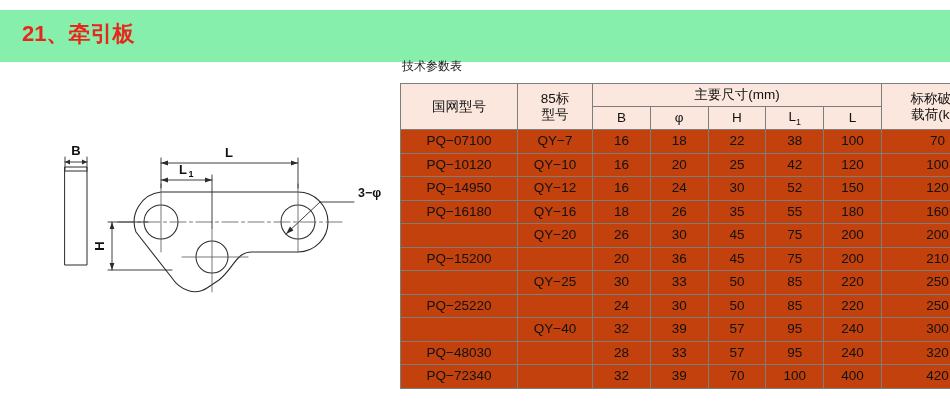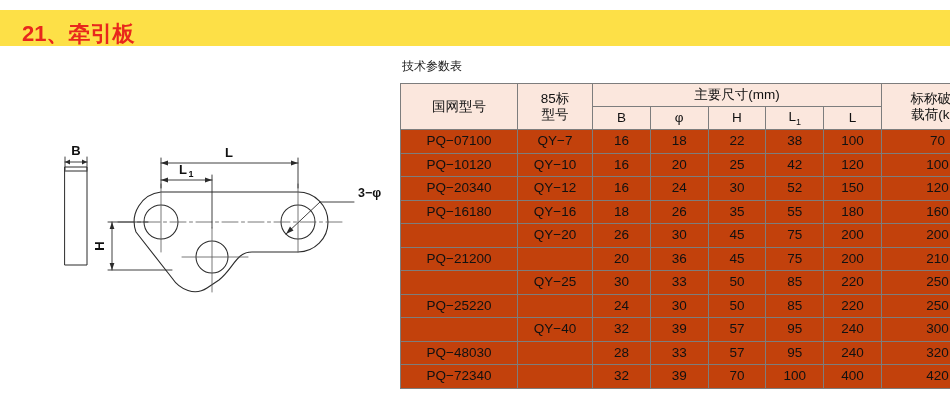--- a/index.html
+++ b/index.html
@@ -14,22 +14,22 @@
     font-family: "Liberation Sans", "DejaVu Sans", sans-serif;
     overflow: hidden;
   }
 
   
   #title-banner {
     position: absolute;
     left: 0;
     top: 10px;
     width: 950px;
-    height: 36px;
-    background: #fde047;
+    height: 52px;
+    background: #86efac;
   }
   #title-text {
     position: absolute;
     left: 22px;
     top: 9px;
     font-size: 22px;
     font-weight: bold;
     color: #e8271c;
     letter-spacing: 0px;
     white-space: nowrap;
@@ -229,21 +229,21 @@
           <td>PQ−10120</td>
           <td>QY−10</td>
           <td>16</td>
           <td>20</td>
           <td>25</td>
           <td>42</td>
           <td>120</td>
           <td>100</td>
         </tr>
         <tr>
-          <td>PQ−20340</td>
+          <td>PQ−14950</td>
           <td>QY−12</td>
           <td>16</td>
           <td>24</td>
           <td>30</td>
           <td>52</td>
           <td>150</td>
           <td>120</td>
         </tr>
         <tr>
           <td>PQ−16180</td>
@@ -259,21 +259,21 @@
           <td></td>
           <td>QY−20</td>
           <td>26</td>
           <td>30</td>
           <td>45</td>
           <td>75</td>
           <td>200</td>
           <td>200</td>
         </tr>
         <tr>
-          <td>PQ−21200</td>
+          <td>PQ−15200</td>
           <td></td>
           <td>20</td>
           <td>36</td>
           <td>45</td>
           <td>75</td>
           <td>200</td>
           <td>210</td>
         </tr>
         <tr>
           <td></td>

